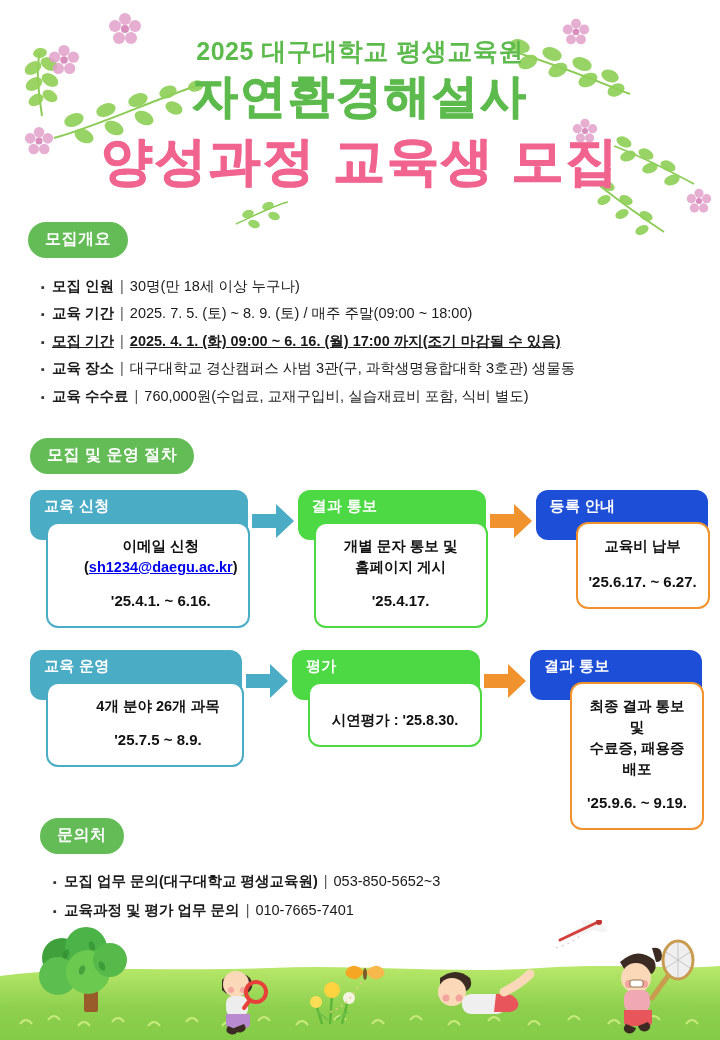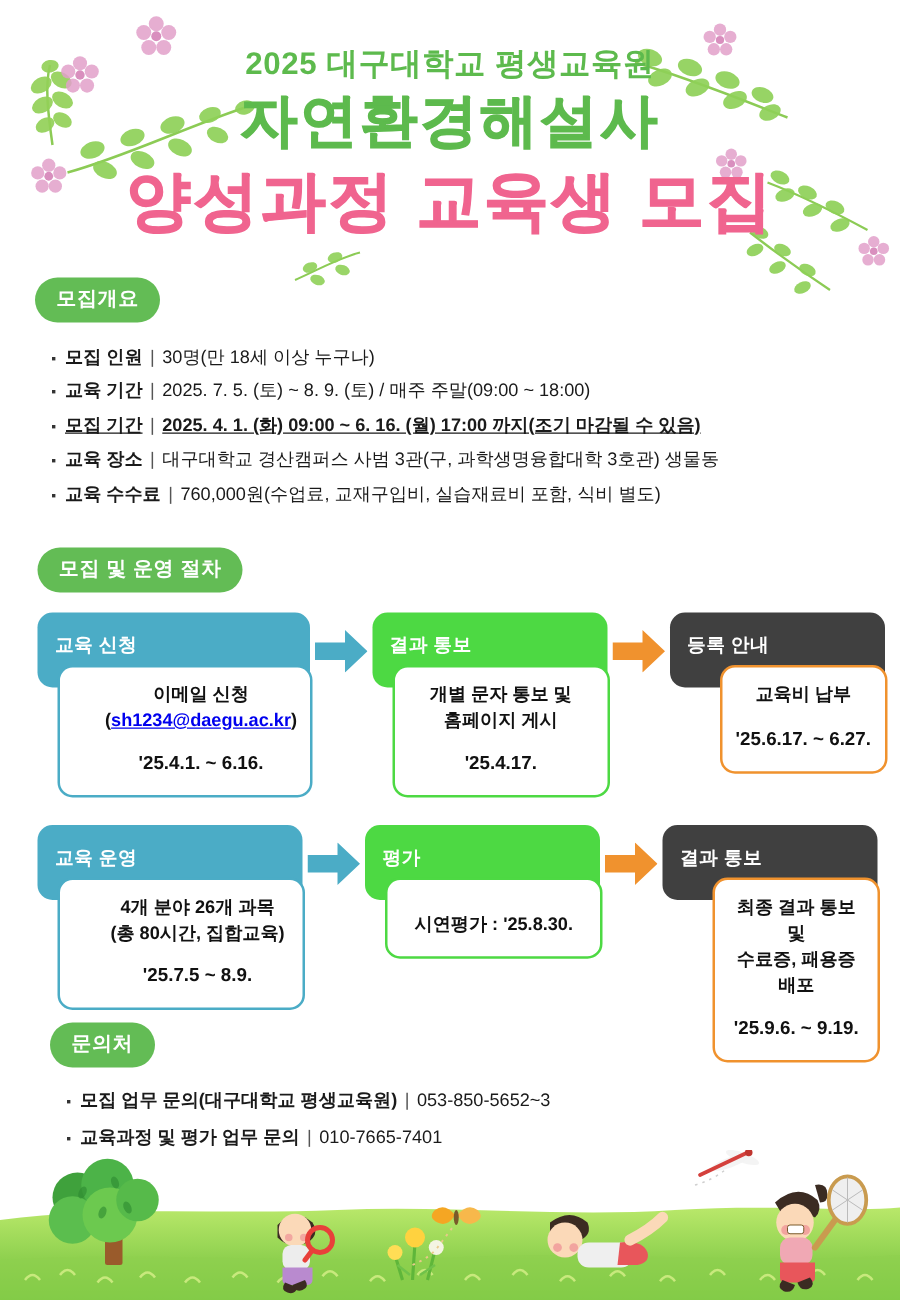--- a/index.html
+++ b/index.html
@@ -100,21 +100,21 @@
 
   
   .sec-proc { position: absolute; top: 438px; left: 30px; right: 28px; z-index: 3; }
 
   .flow-row { display: flex; align-items: flex-start; margin-top: 16px; }
   .flow-row.row2 { margin-top: 22px; }
 
   .flow-card { position: relative; }
   .flow-card .tab {
     border-radius: 12px 12px 0 0;
-    padding: 17px 14px 24px;
+    padding: 7px 14px 24px;
     font-size: 15px;
     font-weight: bold;
     color: #ffffff;
     letter-spacing: 0.3px;
     position: relative;
     z-index: 1;
     border-radius: 12px;
   }
   .flow-card .body {
     position: relative;
@@ -133,21 +133,21 @@
     line-height: 1.45;
   }
   .flow-card .date { margin-top: 12px; font-size: 15px; font-weight: bold; }
   .flow-card .line2 { margin-top: 14px; }
 
   
   .theme-blue  .tab  { background: #4BACC6; }
   .theme-blue  .body { border-color: #4BACC6; padding-left: 36px; }
   .theme-green .tab  { background: #4DD943; }
   .theme-green .body { border-color: #4DD943; }
-  .theme-orange .tab  { background: #404040; }
+  .theme-orange .tab  { background: #1d4ed8; }
   .theme-orange .body { border-color: #F0922E; margin-left: 40px; }
 
   .arrow {
     flex: 0 0 auto;
     align-self: flex-start;
     margin-top: 14px;
     padding: 0 4px;
   }
   .arrow svg { display: block; }
 
@@ -444,21 +444,20 @@
 
     </div>
 
     
     <div class="flow-row row2">
 
       <div class="flow-card theme-blue col-1">
         <div class="tab">교육 운영</div>
         <div class="body">
           <div>4개 분야 26개 과목</div>
-          <div>(총 80시간, 집합교육)</div>
           <div class="date">'25.7.5 ~ 8.9.</div>
         </div>
       </div>
 
       <div class="arrow">
         <svg width="42" height="34" viewBox="0 0 42 34">
           <path d="M0 10 H24 V0 L42 17 L24 34 V24 H0 Z" fill="#4BACC6"></path>
         </svg>
       </div>
 

